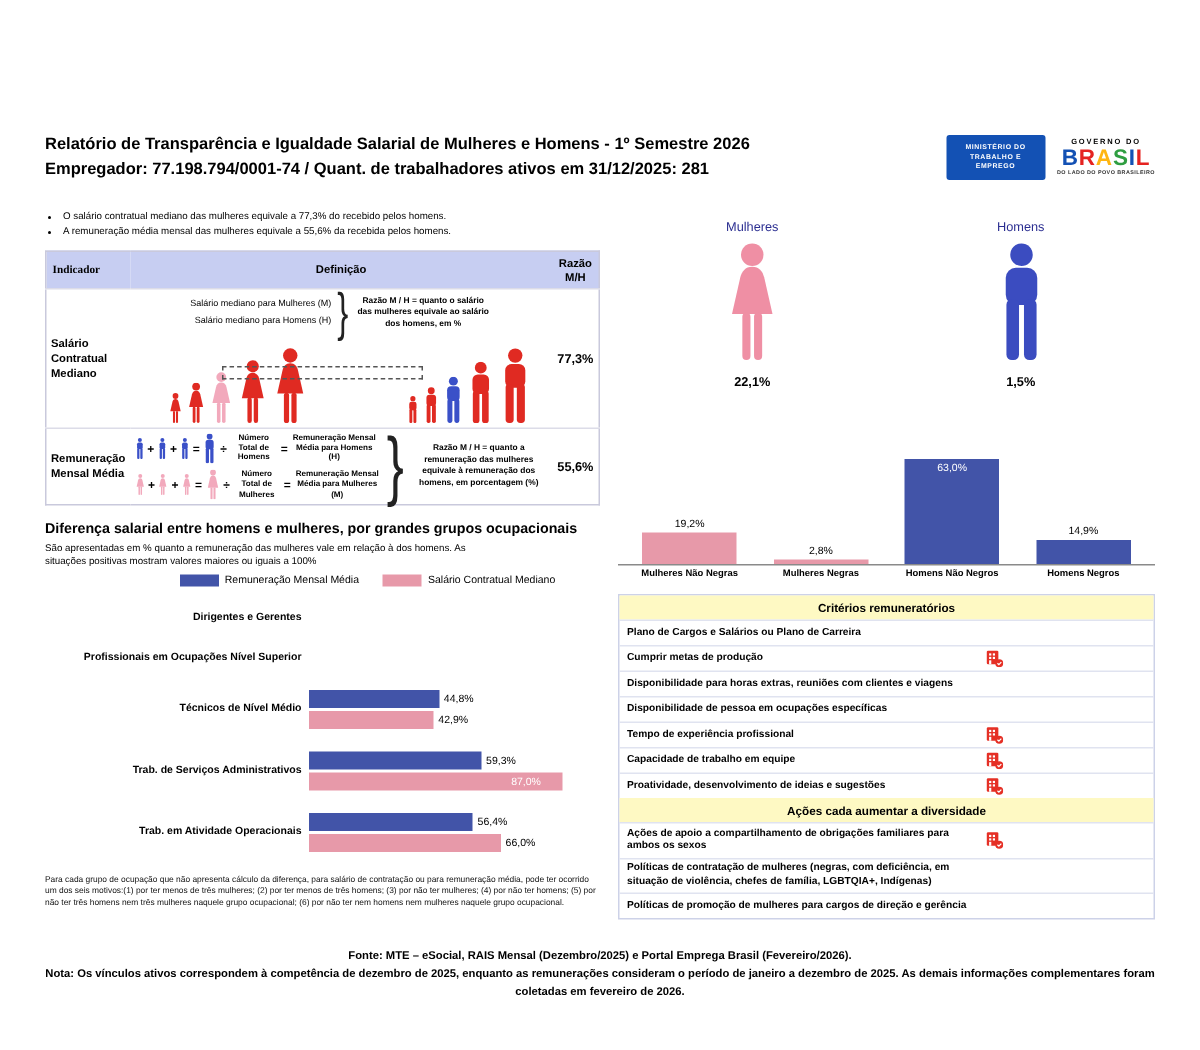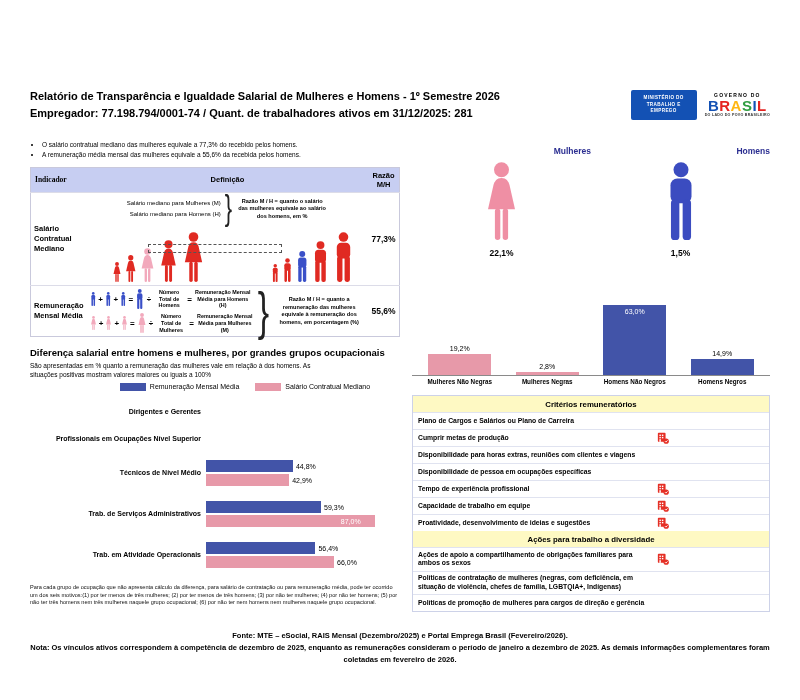--- a/index.html
+++ b/index.html
@@ -76,21 +76,21 @@
   .bar-line { display:flex; align-items:center; height:14px; }
   .hbar { height:12px; }
   .hbar.blue { background:#4254a8; } .hbar.pink { background:#e799a9; }
   .bar-val { font-size:7px; margin-left:3px; white-space:nowrap; }
   .bar-val.inside { margin-left:-34px; color:#fff; }
   .occ-note { font-size:5.6px; line-height:1.4; margin-top:8px; color:#111; }
 
   
   .comp-people { display:flex; margin-top:8px; }
   .p-col { flex:1; text-align:center; }
-  .p-label { font-size:8.5px; font-weight:bold; color:#2b2e91;text-align:right; }
+  .p-label { font-size:8.5px; font-weight:normal; color:#2b2e91; }
   .p-icon { margin:6px 0 4px 0; }
   .p-pct { font-size:8.5px; font-weight:bold; }
   .comp-chart { display:flex; align-items:flex-end; height:112px; border-bottom:1.5px solid #8a8a8a;
     margin-top:6px; padding:0 4px; }
   .c-col { flex:1; height:100%; display:flex; flex-direction:column; align-items:center; justify-content:flex-end; }
   .c-val { font-size:7px; margin-bottom:2px; }
   .c-bar { width:72%; }
   .c-bar.pink { background:#e799a9; } .c-bar.blue { background:#4254a8; }
   .c-val-in { display:block; text-align:center; color:#fff; font-size:7px; padding-top:3px; }
   .comp-cats { display:flex; padding:0 4px; margin-top:2px; }
@@ -431,21 +431,21 @@
               </div>
           </div>
           <div class="crit-row">
             <div class="crit-label">Proatividade, desenvolvimento de ideias e sugestões</div>
             <div class="crit-icon">
                 <svg class="org-icon" style="height:12px;width:12px">
                   <use href="#org"></use>
                 </svg>
               </div>
           </div>
-          <div class="crit-header">Ações para trabalho a diversidade</div>
+          <div class="crit-header">Ações cada aumentar a diversidade</div>
           <div class="crit-row">
             <div class="crit-label">Ações de apoio a compartilhamento de obrigações familiares para ambos os sexos</div>
             <div class="crit-icon">
                 <svg class="org-icon" style="height:12px;width:12px">
                   <use href="#org"></use>
                 </svg>
               </div>
           </div>
           <div class="crit-row">
             <div class="crit-label">Políticas de contratação de mulheres (negras, com deficiência, em situação de violência, chefes de família, LGBTQIA+, Indígenas)</div>

